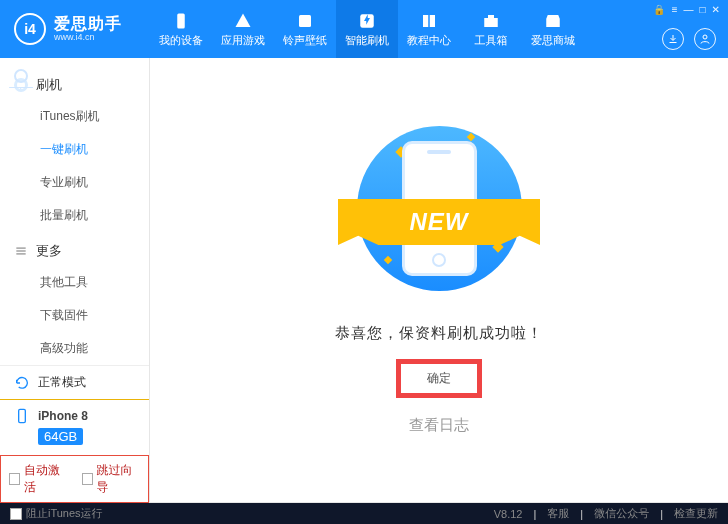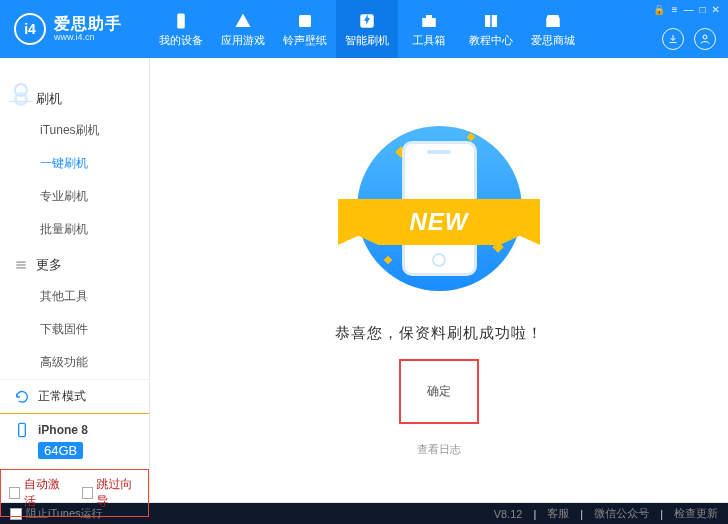--- a/index.html
+++ b/index.html
@@ -19,21 +19,21 @@
   .nav-item .nav-icon svg { fill:#fff; width:18px; height:18px;}
   .header-right { position:absolute; right:8px; top:4px; display:flex; gap:6px; font-size:10px;}
   .header-right span{ cursor:pointer; opacity:.9;}
   .header-circles { position:absolute; right:12px; bottom:8px; display:flex; gap:10px;}
   .hc { width:22px; height:22px; border:1.5px solid rgba(255,255,255,.9); border-radius:50%; display:flex; align-items:center; justify-content:center; cursor:pointer;}
   .hc svg{ width:12px; height:12px; stroke:#fff; fill:none; stroke-width:2;}
   
   
   .main { display:flex; height:calc(524px - 58px - 22px);}
   .sidebar { width:150px; border-right:1px solid #e6e6e6; display:flex; flex-direction:column; position:relative;}
-  .side-scroll { flex:1; padding-top:26px;}
+  .side-scroll { flex:1; padding-top:12px;}
   .side-group-title { display:flex; align-items:center; gap:8px; padding:6px 14px; color:#333; font-size:13px;}
   .side-group-title .sg-icon{ width:14px; height:14px;}
   .sg-icon.phone svg{ stroke:#1a8dff; fill:none; stroke-width:2;}
   .sg-icon.more svg{ stroke:#888; fill:none; stroke-width:2;}
   .side-item { padding:8px 14px 8px 40px; font-size:12px; color:#555; cursor:pointer;}
   .side-item.active { color:#1a8dff;}
   
   .side-bottom { border-top:1px solid #eee;}
   .mode-row { display:flex; align-items:center; gap:8px; padding:8px 14px; border-bottom:1px solid #eab308;}
   .mode-icon { width:16px; height:16px;}
@@ -51,22 +51,22 @@
   .illus-circle { width:165px; height:165px; border-radius:50%; background:linear-gradient(180deg,#4db8ff,#1a8dff); position:relative; display:flex; align-items:center; justify-content:center;}
   .phone { width:75px; height:135px; background:#fff; border:3px solid #d9ecff; border-radius:10px; display:flex; flex-direction:column; align-items:center; justify-content:flex-start; padding-top:6px; position:relative; z-index:2;}
   .phone::before{ content:""; width:24px; height:4px; background:#d0e6ff; border-radius:3px;}
   .phone::after{ content:""; width:10px; height:10px; border:2px solid #d0e6ff; border-radius:50%; position:absolute; bottom:6px;}
   .ribbon { position:absolute; width:202px; height:46px; background:#ffc107; z-index:3; transform:translateY(14px); display:flex; align-items:center; justify-content:center; clip-path: polygon(0 0, 100% 0, 100% 100%, 90% 80%, 80% 100%, 20% 100%, 10% 80%, 0 100%);}
   .ribbon-text{ font-size:24px; font-weight:900; color:#fff; font-style:italic; letter-spacing:1px;}
   .sparkle { position:absolute; width:8px; height:8px; background:#ffc107; transform:rotate(45deg);}
   .s1{ top:22px; left:40px;} .s2{ top:8px; right:48px; width:6px;height:6px;} .s3{ bottom:28px; left:28px; width:6px;height:6px;} .s4{ bottom:40px; right:20px;}
   
   .success-text { margin-top:26px; font-size:15px; color:#333; letter-spacing:1px;}
-  .ok-btn { margin-top:16px; border:2px solid #ef4444; background:#fff; padding:22px 26px; font-size:12px; color:#555; cursor:pointer;}
-  .log-link { margin-top:18px; font-size:11px; color:#999; cursor:pointer;}
+  .ok-btn { margin-top:16px; border:5px solid #ef4444; background:#fff; padding:6px 26px; font-size:12px; color:#555; cursor:pointer;}
+  .log-link { margin-top:18px; font-size:15px; color:#999; cursor:pointer;}
   
   
   .footer { height:22px; background:#0f172a; border-top:1px solid #e6e6e6; display:flex; align-items:center; font-size:11px; color:#888; padding:0 10px;}
   .footer .cb-wrap{ color:#888;}
   .footer-right { margin-left:auto; display:flex; gap:11px; align-items:center;}
   .footer-right .sep{ color:#ccc;}
 </style>
 </head>
 <body>
 
@@ -108,33 +108,33 @@
           <svg viewBox="0 0 24 24">
             <rect x="3" y="3" width="18" height="18" rx="3" fill="#fff"></rect>
             <path d="M8 12 h3 v5 l5 -9 h-3 v-5 z" fill="#1a8dff"></path>
           </svg>
         </span>
       <span>智能刷机</span>
     </div>
     <div class="nav-item">
       <span class="nav-icon">
           <svg viewBox="0 0 24 24">
+            <path d="M4 4 h7 v16 h-7z M13 4 h7 v16 h-7z"></path>
+          </svg>
+        </span>
+      <span>教程中心</span>
+    </div>
+    <div class="nav-item">
+      <span class="nav-icon">
+          <svg viewBox="0 0 24 24">
             <rect x="3" y="8" width="18" height="12"></rect>
             <rect x="8" y="4" width="8" height="4"></rect>
           </svg>
         </span>
       <span>工具箱</span>
-    </div>
-    <div class="nav-item">
-      <span class="nav-icon">
-          <svg viewBox="0 0 24 24">
-            <path d="M4 4 h7 v16 h-7z M13 4 h7 v16 h-7z"></path>
-          </svg>
-        </span>
-      <span>教程中心</span>
     </div>
     <div class="nav-item">
       <span class="nav-icon">
           <svg viewBox="0 0 24 24">
             <path d="M3 9 h18 v11 h-18z M3 9 l2-5 h14 l2 5"></path>
           </svg>
         </span>
       <span>爱思商城</span>
     </div>
   </div>

